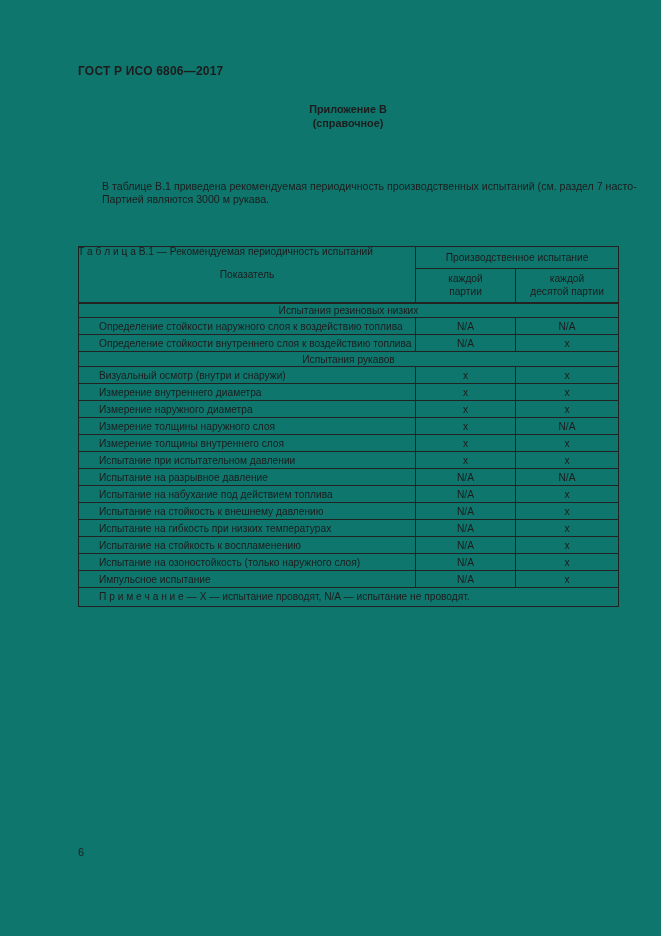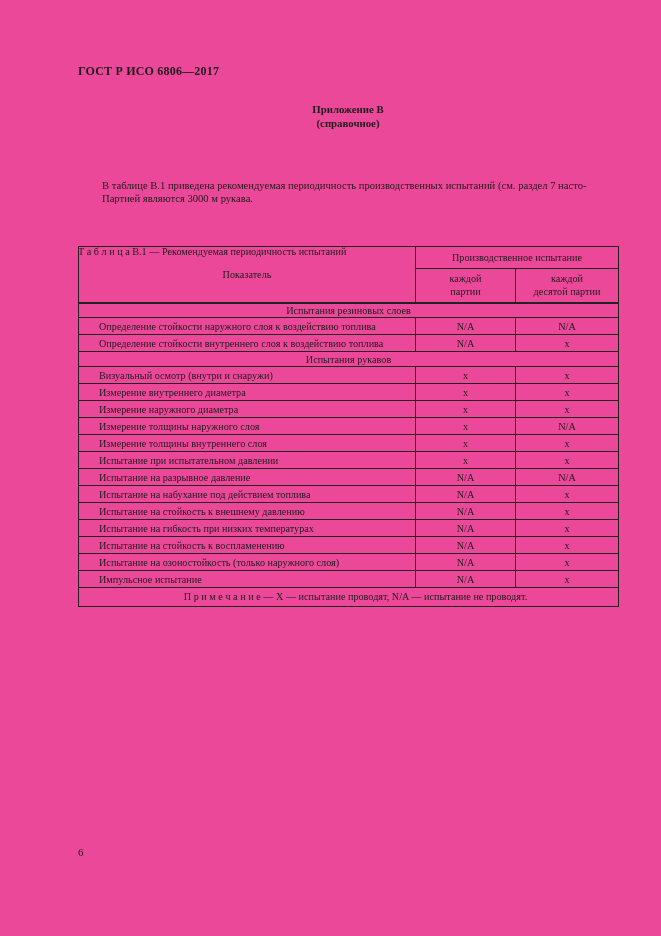--- a/index.html
+++ b/index.html
@@ -4,21 +4,21 @@
 <style>
   * { margin: 0; padding: 0; box-sizing: border-box; }
   html, body { background: #ffffff; }
   body {
     width: 661px; height: 936px;
     font-family: "Liberation Sans", sans-serif;
     color: #1c1c1c;
     position: relative;
     overflow: hidden;
   }
-  .sheet { position: absolute; inset: 0; background: #ec4899; font-family: Liberation Serif, serif; }
+  .sheet { position: absolute; inset: 0; background: #0f766e; }
 
   .doc-code {
     position: absolute; top: 64px; left: 78px;
     font-size: 12px; font-weight: bold; letter-spacing: 0.2px;
   }
   .appendix {
     position: absolute; top: 102px; left: 78px; width: 540px;
     text-align: center; font-size: 10.8px; font-weight: bold; line-height: 14px;
   }
   .main-title {
@@ -46,21 +46,21 @@
   .main-table thead th { text-align: center; line-height: 13px; }
   .th-group { height: 22px; }
   .th-sub { height: 34px; white-space: pre-line; }
   .hb { border-bottom: 2px solid #222 !important; }
   .indicator-cell {
     text-align: left; padding: 2px 4px 2px 20px; height: 17px;
     overflow: hidden; white-space: nowrap;
   }
   .value-cell { text-align: center; height: 17px; }
   .section-cell { text-align: center; height: 15px; padding: 1px 2px; }
-  .note-cell { text-align: center; padding: 3px 6px 4px 20px; height: 17px; }
+  .note-cell { text-align: left; padding: 3px 6px 4px 20px; height: 17px; }
   .page-number {
     position: absolute; top: 846px; left: 78px; font-size: 11px;
   }
 </style>
 </head>
 <body>
 
 <div class="sheet">
 
   <div class="doc-code">ГОСТ Р ИСО 6806—2017</div>
@@ -91,21 +91,21 @@
       </tr>
       <tr>
         <th class="th-sub hb">каждой
 партии</th>
         <th class="th-sub hb">каждой
 десятой партии</th>
       </tr>
     </thead>
     <tbody>
         <tr>
-          <td colspan="3" class="section-cell">Испытания резиновых слоев</td>
+          <td colspan="3" class="section-cell">Испытания резиновых низких</td>
         </tr>
         <tr>
           <td class="indicator-cell">Определение стойкости наружного слоя к воздействию топлива</td>
           <td class="value-cell">N/A</td>
           <td class="value-cell">N/A</td>
         </tr>
         <tr>
           <td class="indicator-cell">Определение стойкости внутреннего слоя к воздействию топлива</td>
           <td class="value-cell">N/A</td>
           <td class="value-cell">x</td>

